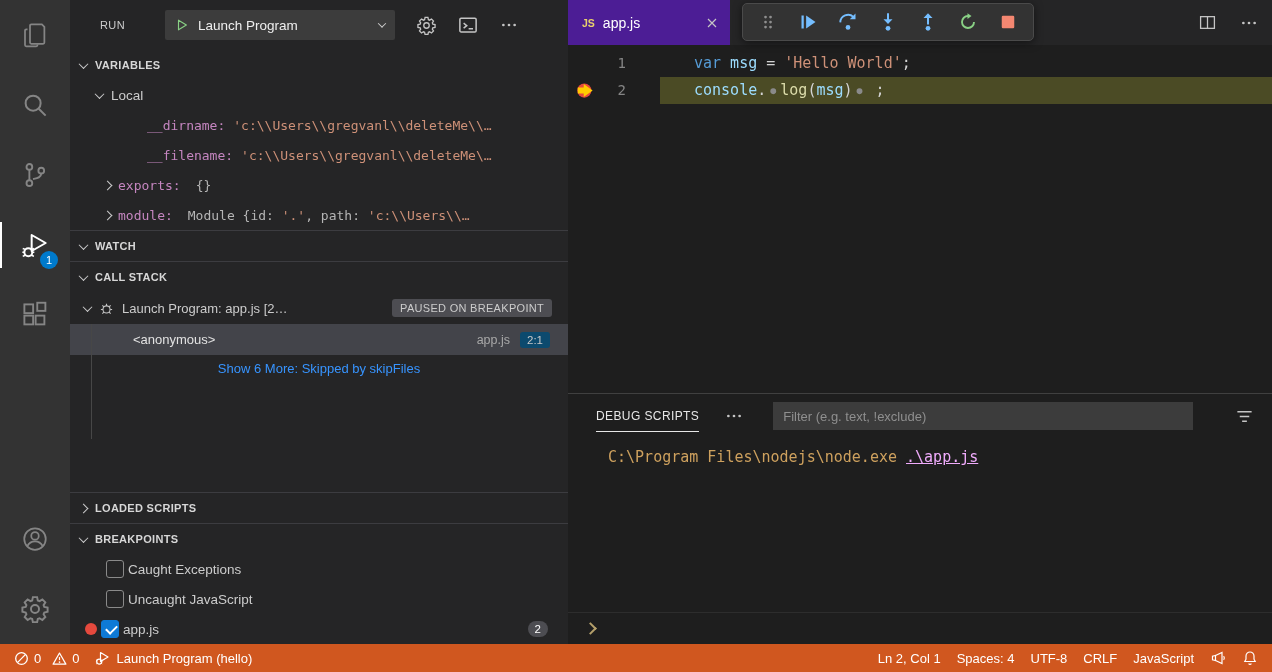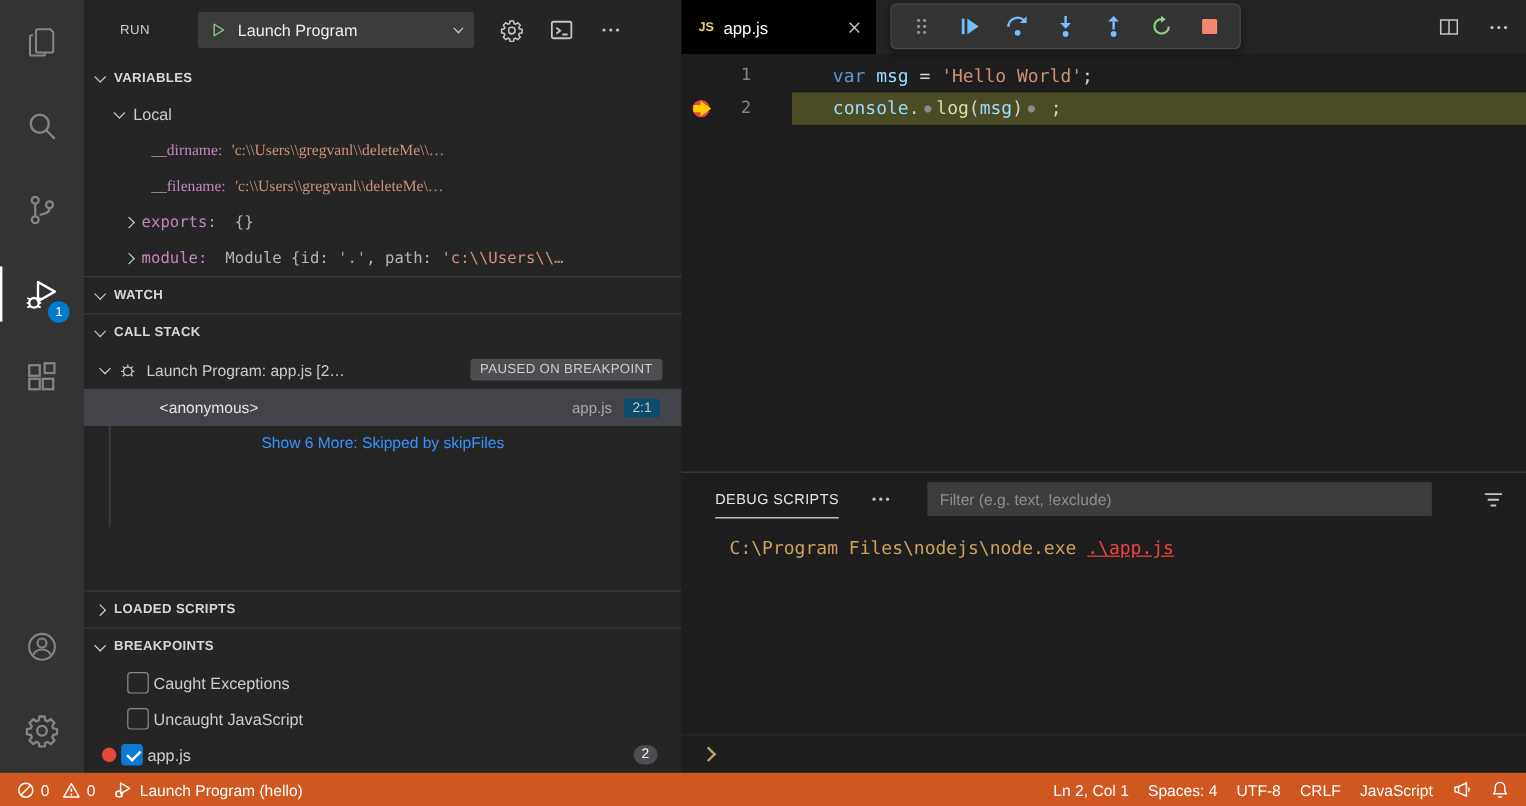--- a/index.html
+++ b/index.html
@@ -26,21 +26,21 @@
 
   .chev { display:inline-block; width:7px; height:7px; border-right:1.5px solid #cccccc; border-bottom:1.5px solid #cccccc; transform:rotate(45deg) translate(-1px,-1px); flex:none; }
   .chev.right { transform:rotate(-45deg); }
   .chev.small { width:6px; height:6px; }
 
   .sep { height:1px; background:#3c3c40; flex:none; }
   .pane-header { height:30px; flex:none; display:flex; align-items:center; gap:8px; padding-left:10px; font-size:11px; font-weight:700; color:#d7d7d7; letter-spacing:.3px; cursor:pointer; }
   .row { height:30px; flex:none; display:flex; align-items:center; font-size:13.5px; color:#cccccc; }
   .mono { font-family:"DejaVu Sans Mono",monospace; font-size:13px; }
   .scope-row { padding-left:26px; gap:8px; cursor:pointer; }
-  .leaf { padding-left:56px;font-family:Liberation Serif, serif; }
+  .leaf { padding-left:77px; }
   .expandable { padding-left:34px; gap:7px; }
   .vname { color:#c586c0; margin-right:8px; white-space:pre; }
   .vparts { white-space:pre; overflow:hidden; text-overflow:clip; }
   .tk-str { color:#ce9178; }
   .tk-gray { color:#b5b5b5; }
 
   .cs-body { position:relative; flex:1; min-height:0; }
   .cs-guide { position:absolute; left:21px; top:32px; height:115px; width:1px; background:#474747; }
   .cs-session { height:32px; display:flex; align-items:center; gap:8px; padding:0 16px 0 14px; cursor:pointer; }
   .cs-session-label { color:#cccccc; }
@@ -55,21 +55,21 @@
   .bp-row.no-dot { padding-left:36px; }
   .bp-dot { width:12px; height:12px; border-radius:50%; background:#e5493d; flex:none; }
   .checkbox { width:18px; height:18px; border:1px solid #8a8a8a; border-radius:3px; background:transparent; flex:none; position:relative; }
   .checkbox.checked { background:#0e7ad6; border-color:#0e7ad6; }
   .checkbox.checked::after { content:""; position:absolute; left:5.5px; top:2px; width:5px; height:9px; border-right:2px solid #fff; border-bottom:2px solid #fff; transform:rotate(45deg); }
   .badge-count { margin-left:auto; background:#4d4d52; color:#ffffff; font-size:11.5px; border-radius:9px; padding:2px 7px; }
 
   
   .editor-region { flex:1; min-width:0; display:flex; flex-direction:column; background:#1e1e1e; }
   .tabbar { height:45px; flex:none; background:#252526; display:flex; position:relative; }
-  .tab { width:162px; background:#000000; display:flex; align-items:center; gap:8px; padding:0 10px 0 14px; color:#ffffff; font-size:14px; cursor:pointer; }
+  .tab { width:162px; background:#4c1d95; display:flex; align-items:center; gap:8px; padding:0 10px 0 14px; color:#ffffff; font-size:14px; cursor:pointer; }
   .js-ico { color:#e8d16c; font-weight:700; font-size:10.5px; flex:none; }
   .tab-close { margin-left:auto; color:#c5c5c5; display:flex; cursor:pointer; }
   .tab-actions { position:absolute; right:14px; top:0; height:45px; display:flex; align-items:center; gap:24px; color:#c5c5c5; }
   .tab-actions > * { cursor:pointer; display:flex; }
 
   .debug-toolbar { position:absolute; left:174px; top:3px; height:38px; background:#333333; border:1px solid #4a4a4a; border-radius:5px; box-shadow:0 2px 8px rgba(0,0,0,.5); display:flex; align-items:center; padding:0 5px; z-index:5; }
   .dtb { width:40px; height:32px; display:flex; align-items:center; justify-content:center; cursor:pointer; border-radius:4px; }
 
   .editor { flex:1; min-height:0; padding-top:5px; font-family:"DejaVu Sans Mono",monospace; font-size:15px; position:relative; }
   .line { display:flex; height:27px; line-height:27px; }
@@ -86,21 +86,21 @@
   .panel { height:251px; flex:none; border-top:1px solid #404040; display:flex; flex-direction:column; background:#1e1e1e; }
   .panel-header { height:44px; flex:none; display:flex; align-items:center; padding:0 18px 0 28px; }
   .panel-tab { font-size:12px; letter-spacing:.4px; color:#e7e7e7; position:relative; cursor:pointer; }
   .panel-tab::after { content:""; position:absolute; left:0; right:0; bottom:-9px; height:1px; background:#e7e7e7; }
   .panel-more { margin-left:26px; color:#c5c5c5; display:flex; cursor:pointer; }
   .filter { margin-left:30px; width:420px; height:28px; background:#3c3c3c; border:1px solid #3c3c3c; color:#cccccc; font-size:13px; padding:0 9px; font-family:"Liberation Sans",sans-serif; outline:none; }
   .filter::placeholder { color:#8f8f8f; }
   .panel-right-icon { margin-left:auto; display:flex; cursor:pointer; }
   .panel-body { flex:1; min-height:0; padding:10px 0 0 40px; font-family:"DejaVu Sans Mono",monospace; }
   .console-line { font-size:15px; color:#cea15e; white-space:pre-wrap; }
-  .console-link { color:#ef4444; text-decoration:underline; cursor:pointer; }
+  .console-link { color:#f0abfc; text-decoration:underline; cursor:pointer; }
   .repl { height:32px; flex:none; display:flex; align-items:center; padding-left:18px; border-top:1px solid rgba(255,255,255,.07); cursor:text; }
   .repl-chev { width:9px; height:9px; border-color:#b5a06b; border-width:2px; }
 
   
   .statusbar { height:28px; flex:none; background:#d0571f; display:flex; align-items:center; color:#ffffff; font-size:13px; padding:0 6px; }
   .st-item { display:flex; align-items:center; gap:5px; padding:0 8px; height:100%; cursor:pointer; white-space:nowrap; }
   .st-right { margin-left:auto; display:flex; align-items:center; }
   .st-item svg { flex:none; }
 </style>
 </head>

